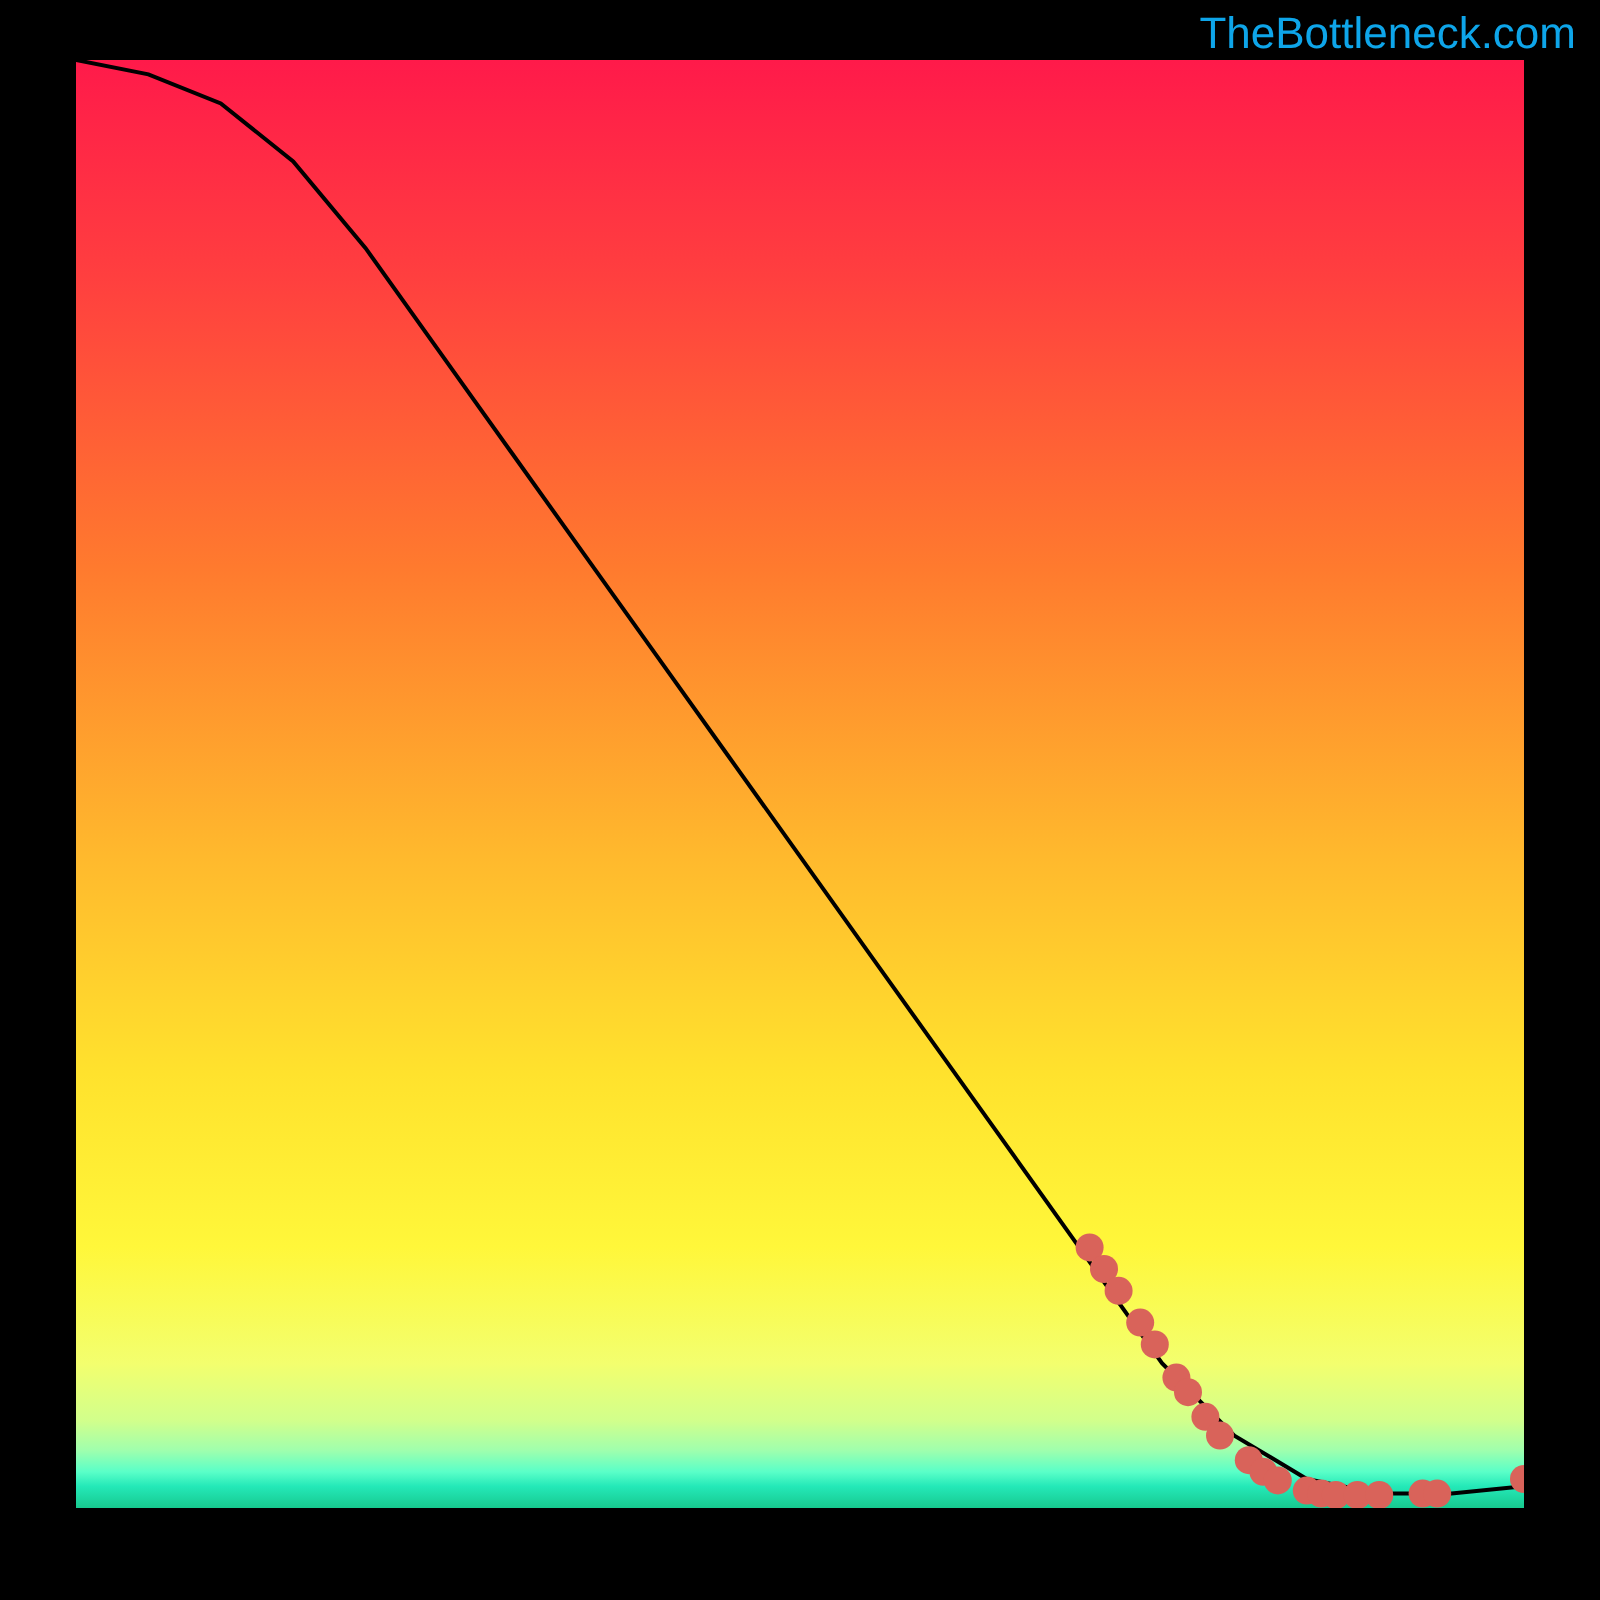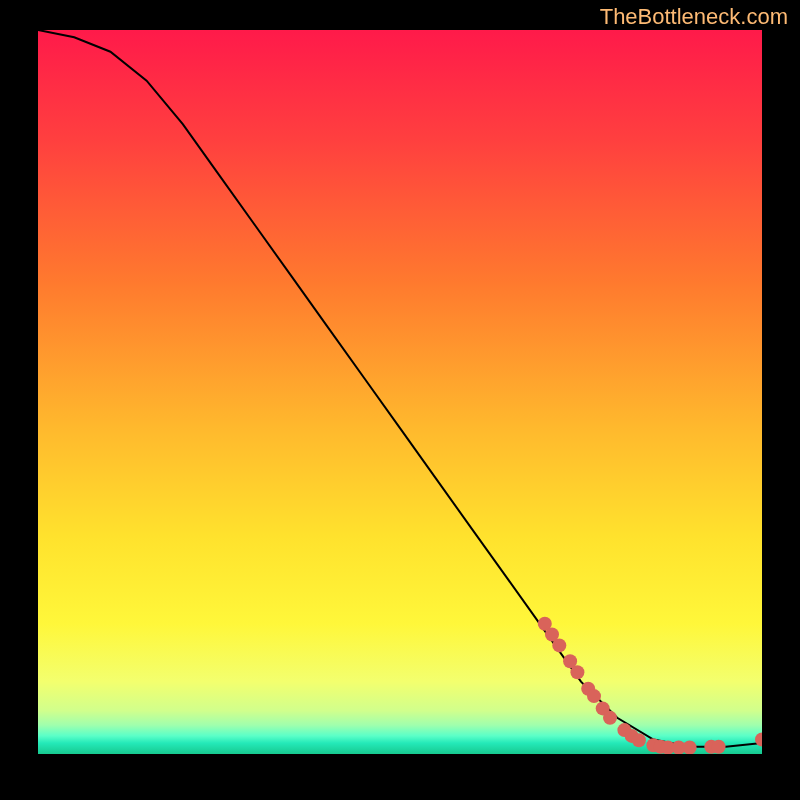--- a/index.html
+++ b/index.html
@@ -14,21 +14,21 @@
   .container {
     position: relative;
     width: 800px;
     height: 800px;
     background: #000;
   }
   .watermark {
     position: absolute;
     top: 4px;
     right: 12px;
-    color: #fdba74;
+    color: #0ea5e9;
     font-size: 22px;
     font-weight: 500;
     z-index: 10;
   }
   .plot-area {
     position: absolute;
     left: 38px;
     top: 30px;
     width: 724px;
     height: 724px;

